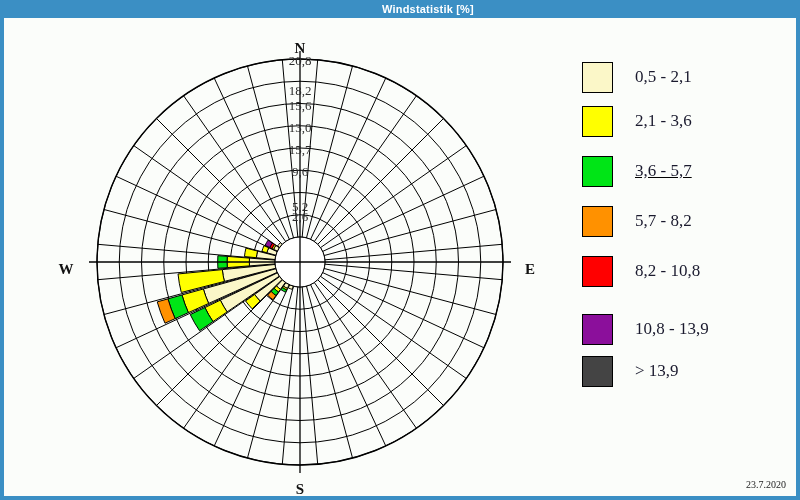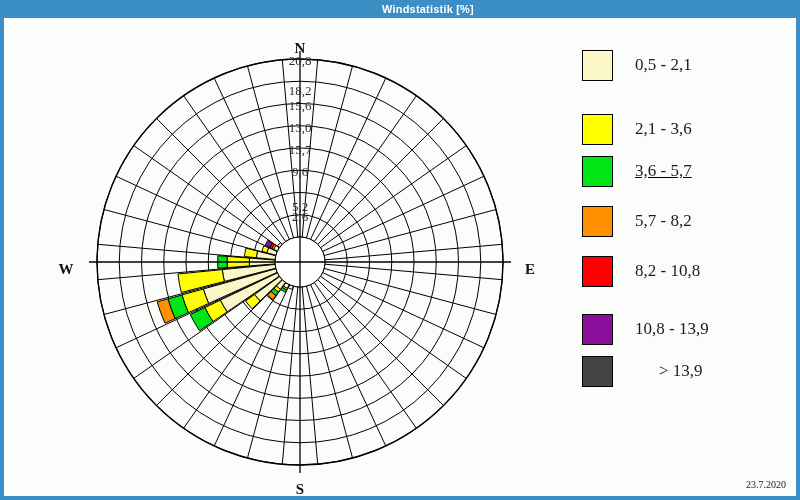--- a/index.html
+++ b/index.html
@@ -192,45 +192,45 @@
           <div class="rtick" style="left: 274px; top: 146.25px;">9,6</div>
           <div class="rtick" style="left: 274px; top: 124px;">15,7</div>
           <div class="rtick" style="left: 274px; top: 101.75px;">13,0</div>
           <div class="rtick" style="left: 274px; top: 79.5px;">15,6</div>
           <div class="rtick" style="left: 274px; top: 65px;">18,2</div>
           <div class="rtick" style="left: 274px; top: 35px;">20,8</div>
         </div>
     </div>
 
     <div id="legend">
-        <div class="leg-row" style="top: 12px; text-align: center;">
+        <div class="leg-row" style="top: 24px; text-align: center;">
           <div class="leg-swatch" style="background: rgb(251, 247, 200);"></div>
           <div class="leg-label">0,5 - 2,1</div>
         </div>
-        <div class="leg-row" style="top: 76px;">
+        <div class="leg-row" style="top: 68px;">
           <div class="leg-swatch" style="background: rgb(255, 255, 0);"></div>
           <div class="leg-label">2,1 - 3,6</div>
         </div>
         <div class="leg-row" style="top: 118px; text-decoration: underline;">
           <div class="leg-swatch" style="background: rgb(0, 229, 22);"></div>
           <div class="leg-label">3,6 - 5,7</div>
         </div>
         <div class="leg-row" style="top: 168px;">
           <div class="leg-swatch" style="background: rgb(255, 145, 0);"></div>
           <div class="leg-label">5,7 - 8,2</div>
         </div>
         <div class="leg-row" style="top: 218px;">
           <div class="leg-swatch" style="background: rgb(255, 0, 0);"></div>
           <div class="leg-label">8,2 - 10,8</div>
         </div>
         <div class="leg-row" style="top: 276px;">
           <div class="leg-swatch" style="background: rgb(139, 15, 155);"></div>
           <div class="leg-label">10,8 - 13,9</div>
         </div>
-        <div class="leg-row" style="top: 318px; gap: 24px;">
+        <div class="leg-row" style="top: 318px;">
           <div class="leg-swatch" style="background: rgb(68, 68, 68);"></div>
           <div class="leg-label">&gt; 13,9</div>
         </div>
       </div>
 
     <div id="datestamp">23.7.2020</div>
 
   </div>
 </div>
 

